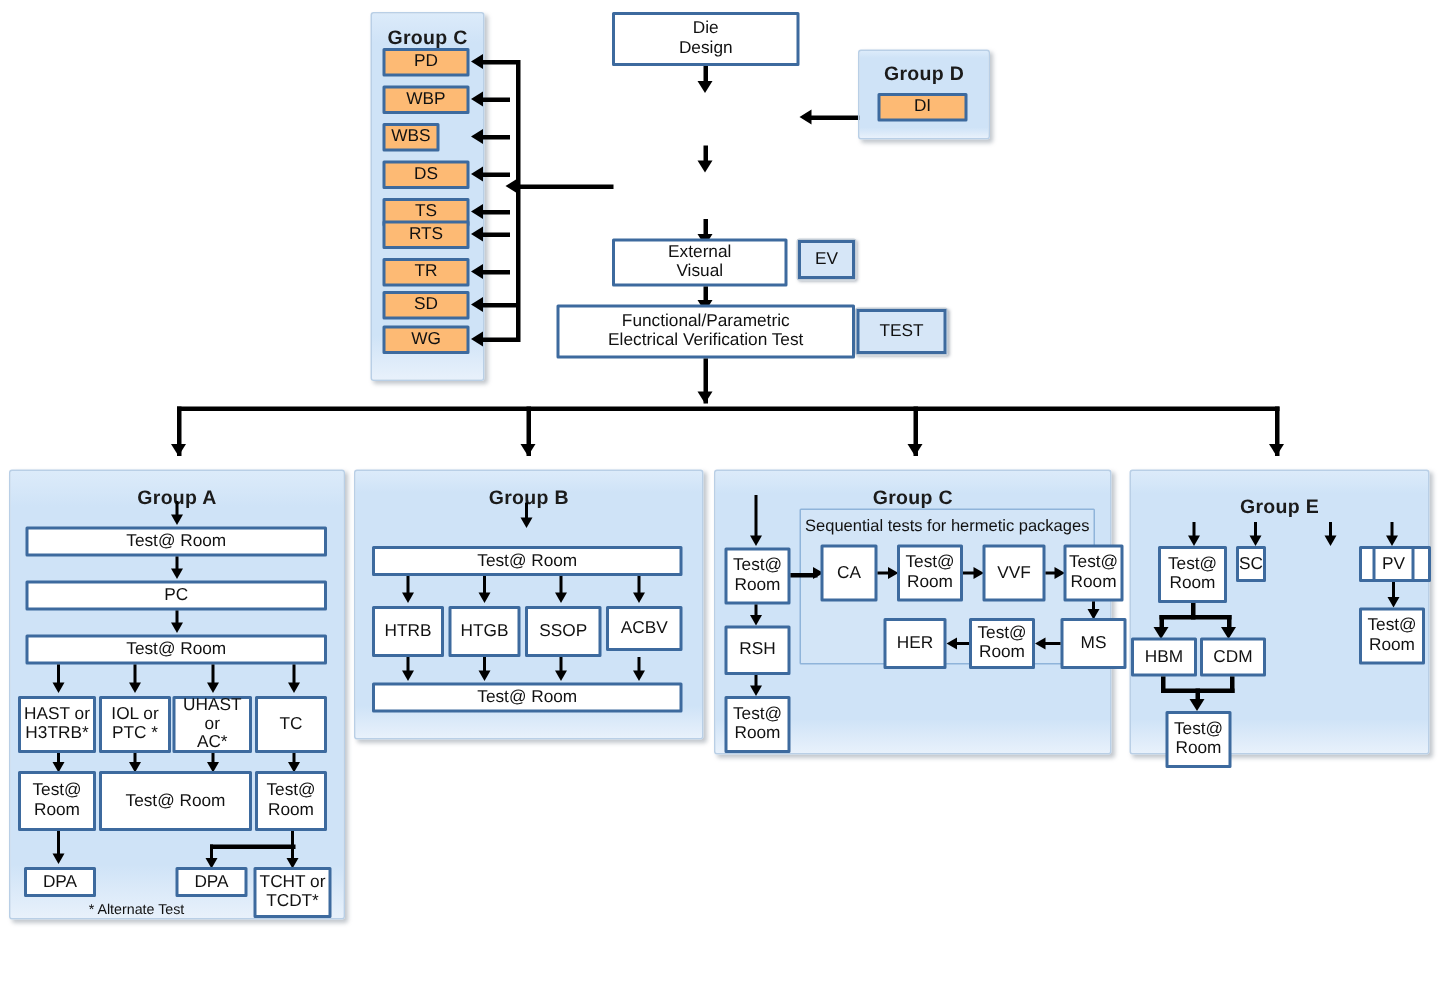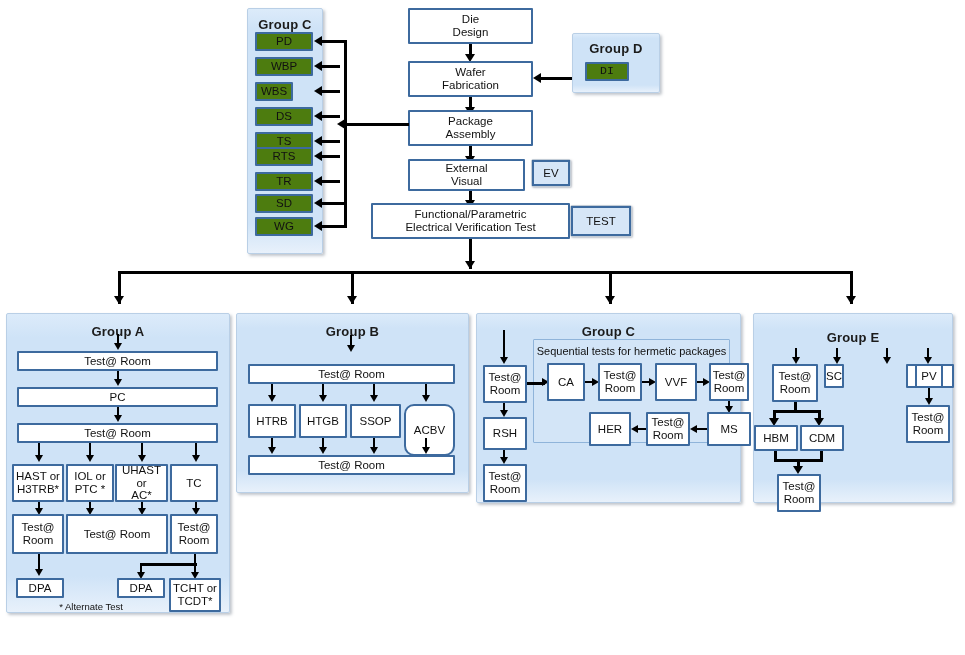--- a/index.html
+++ b/index.html
@@ -25,21 +25,21 @@
     box-sizing:border-box;
     display:flex;align-items:center;justify-content:center;
     text-align:center;
     font-size:11.5px;line-height:1.12;
     color:#111;
     border:2px solid #3d6a9e;
     background:#ffffff;
     border-radius:1px;
     padding:0 2px;
   }
-  .box.fill{background:#4d7c0f;}
+  .box.fill{background:#fdba74;}
   .box.white{background:#ffffff;}
   .box span{display:block;white-space:pre-line;}
 
   
   .tag{
     position:absolute;box-sizing:border-box;
     display:flex;align-items:center;justify-content:center;
     background:linear-gradient(180deg,#eef3f8,#dbe5ef);
     border:1px solid #c2ccd6;
     border-radius:2px;
@@ -147,31 +147,23 @@
   <div class="ln hln" style="left:322px;top:225px;width:22px;"></div>
   <div class="arr arr-l" style="left:314px;top:221px;"></div>
 
   <div class="box white" style="left:408px;top:8px;width:125px;height:36px;">
       <span>Die
 Design</span>
     </div>
   <div class="ln vln" style="left:469px;top:44px;height:12px;"></div>
   <div class="arr arr-d" style="left:465px;top:54px;"></div>
 
-  <div class="box white" style="left:408px;top:61px;width:125px;height:36px;">
-      <span>Wafer
-Fabrication</span>
-    </div>
   <div class="ln vln" style="left:469px;top:97px;height:12px;"></div>
   <div class="arr arr-d" style="left:465px;top:107px;"></div>
 
-  <div class="box white" style="left:408px;top:110px;width:125px;height:36px;">
-      <span>Package
-Assembly</span>
-    </div>
   <div class="ln vln" style="left:469px;top:146px;height:12px;"></div>
   <div class="arr arr-d" style="left:465px;top:156px;"></div>
 
   <div class="box white" style="left:408px;top:159px;width:117px;height:32px;">
       <span>External
 Visual</span>
     </div>
   <div class="ln vln" style="left:469px;top:191px;height:11px;"></div>
   <div class="arr arr-d" style="left:465px;top:200px;"></div>
 
@@ -185,21 +177,21 @@
   <div class="ln hln" style="left:345px;top:123px;width:64px;"></div>
   <div class="arr arr-l" style="left:337px;top:119px;"></div>
 
   <div class="ln hln" style="left:537px;top:77px;width:44px;"></div>
   <div class="arr arr-r" style="left:576px;top:73px;"></div>
   <div class="arr arr-l" style="left:533px;top:73px;"></div>
 
   <div class="panel" style="left:572px;top:33px;width:86px;height:58px;">
     <div class="panel-title" style="top:7px;">Group D</div>
   </div>
-  <div class="box fill" style="left:585px;top:62px;width:44px;height:19px;font-family:Liberation Mono, monospace;">
+  <div class="box fill" style="left:585px;top:62px;width:60px;height:19px;">
       <span>DI</span>
     </div>
 
   <div class="tag" style="left:531px;top:159px;width:40px;height:28px;">
     <div class="inner">EV</div>
   </div>
   <div class="tag" style="left:570px;top:205px;width:62px;height:32px;">
     <div class="inner">TEST</div>
   </div>
 
@@ -324,21 +316,21 @@
 
   <div class="box white" style="left:248px;top:404px;width:48px;height:34px;">
       <span>HTRB</span>
     </div>
   <div class="box white" style="left:299px;top:404px;width:48px;height:34px;">
       <span>HTGB</span>
     </div>
   <div class="box white" style="left:350px;top:404px;width:51px;height:34px;">
       <span>SSOP</span>
     </div>
-  <div class="box white" style="left:404px;top:404px;width:51px;height:52px;border-radius:10px;">
+  <div class="box white" style="left:404px;top:404px;width:51px;height:30px;">
       <span>ACBV</span>
     </div>
 
   <div class="ln thinv" style="left:271px;top:438px;height:12px;"></div>
   <div class="arr arr-sd" style="left:268px;top:447px;"></div>
   <div class="ln thinv" style="left:322px;top:438px;height:12px;"></div>
   <div class="arr arr-sd" style="left:319px;top:447px;"></div>
   <div class="ln thinv" style="left:373px;top:438px;height:12px;"></div>
   <div class="arr arr-sd" style="left:370px;top:447px;"></div>
   <div class="ln thinv" style="left:425px;top:438px;height:12px;"></div>

